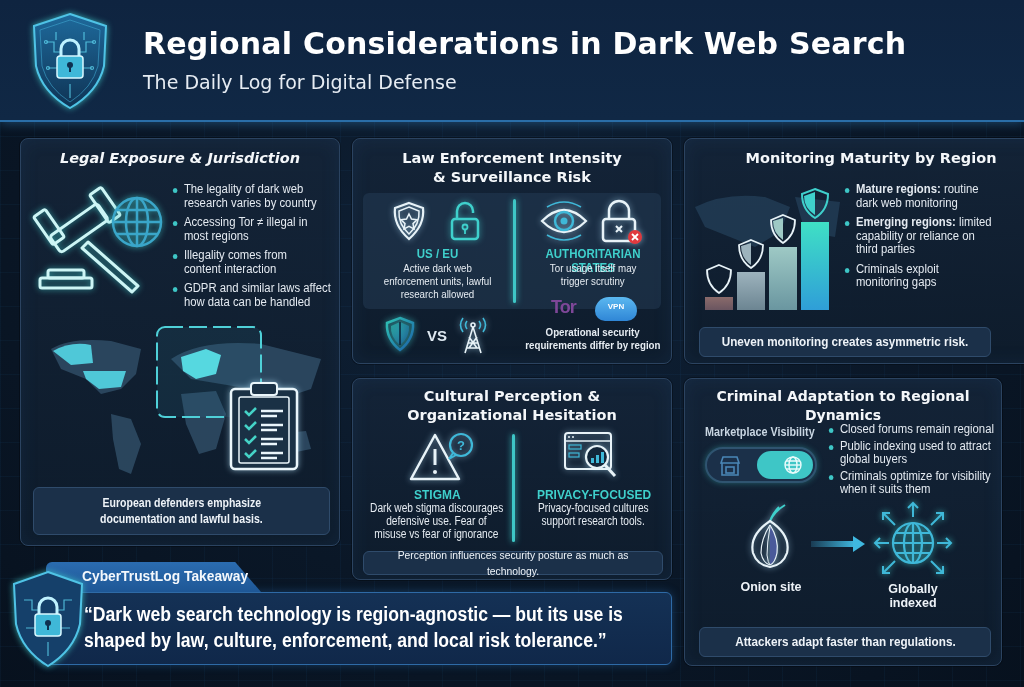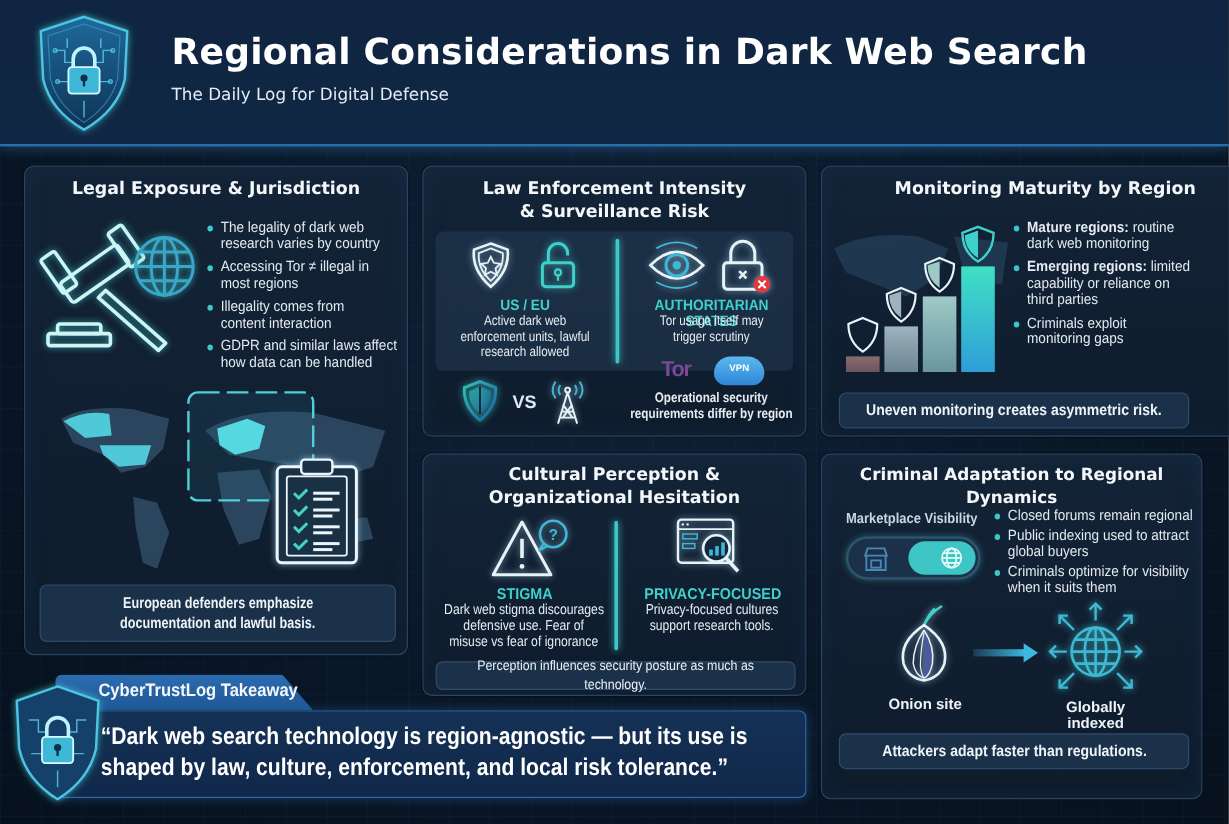--- a/index.html
+++ b/index.html
@@ -27,21 +27,21 @@
   }
   .header-shield { position: absolute; left: 30px; top: 12px; width: 80px; height: 98px; }
   .header-title {
     position: absolute; left: 143px; top: 26px;
     font-family: "DejaVu Sans", sans-serif; font-weight: bold;
     font-size: 30px; color: #ffffff; letter-spacing: 0.2px;
   }
   .header-subtitle {
     position: absolute; left: 143px; top: 71px;
     font-family: "DejaVu Sans", sans-serif;
-    font-size: 14px; color: #e6ecf3;
+    font-size: 19px; color: #e6ecf3;
   }
   
   .card {
     position: absolute;
     background: linear-gradient(180deg, rgba(20,36,56,0.92) 0%, rgba(14,28,44,0.94) 100%);
     border: 1px solid #2b4360;
     border-radius: 8px;
     box-shadow: 0 0 0 1px rgba(0,0,0,0.3), inset 0 0 18px rgba(40,90,140,0.15);
   }
   .card-title {
@@ -133,21 +133,21 @@
     <path d="M31 44 v-7 a9 9 0 0 1 18 0 v7" fill="none" stroke="#bff2ff" stroke-width="3"></path>
     <rect x="27" y="44" width="26" height="22" rx="3" fill="#3fb8d8" stroke="#d8f8ff" stroke-width="1.5"></rect>
     <circle cx="40" cy="53" r="3" fill="#0e3150"></circle>
       <rect x="39" y="54" width="2" height="6" fill="#0e3150"></rect>
   </svg>
   <div class="header-title">Regional Considerations in Dark Web Search</div>
   <div class="header-subtitle">The Daily Log for Digital Defense</div>
 </div>
 
 <div class="card" style="left:20px; top:138px; width:320px; height:408px;">
-  <div class="card-title" style="top:10px;">Legal Exposure &amp; Jurisdiction</div>
+  <div class="card-title" style="top:10px;font-style:italic;">Legal Exposure &amp; Jurisdiction</div>
 
   <svg class="glow-teal" style="position:absolute; left:15px; top:55px;" width="120" height="105" viewBox="0 0 120 105">
     <g fill="none" stroke="#cdf5f5" stroke-width="3" stroke-linejoin="round">
       <rect x="14" y="24" width="58" height="20" rx="3" transform="rotate(-35 43 34)"></rect>
       <rect x="6" y="16" width="14" height="34" rx="2" transform="rotate(-35 13 33)"></rect>
       <rect x="62" y="-6" width="14" height="34" rx="2" transform="rotate(-35 69 11)"></rect>
       <path d="M52 48 L102 92 L96 98 L46 54 Z"></path>
       <rect x="4" y="84" width="52" height="10" rx="2"></rect>
       <rect x="12" y="76" width="36" height="8" rx="2"></rect>
     </g>
@@ -430,21 +430,21 @@
       <path d="M22 24 L10 12 M10 19 L10 12 L17 12"></path>
         <path d="M58 24 L70 12 M63 12 L70 12 L70 19"></path>
       <path d="M22 60 L10 72 M10 65 L10 72 L17 72"></path>
         <path d="M58 60 L70 72 M70 65 L70 72 L63 72"></path>
     </g>
   </svg>
   <div style="position:absolute; left:40px; width:92px; text-align:center; top:201px; font-size:12.5px; font-weight:bold; color:#eef3f8;">Onion site</div>
   <div style="position:absolute; left:188px; width:80px; text-align:center; top:203px; font-size:12.5px; font-weight:bold; color:#eef3f8; line-height:14px;">
     <span>Globally</span><br><span>indexed</span>
   </div>
-  <div class="callout" style="left:14px; top:232px; width:292px; height:30px;">
+  <div class="callout" style="left:14px; top:248px; width:292px; height:30px;">
     <span>Attackers adapt faster than regulations.</span>
   </div>
 </div>
 
 <div class="takeaway-box"></div>
 <div class="takeaway-tab"></div>
 <div class="takeaway-tab-label">CyberTrustLog Takeaway</div>
 <svg class="takeaway-shield glow-teal" viewBox="0 0 76 98">
   <path d="M38 2 L72 14 L70 54 Q64 80 38 96 Q12 80 6 54 L4 14 Z" fill="#15406a" stroke="#4fc3e6" stroke-width="2"></path>
   <g stroke="#5cd3ee" stroke-width="1.2" fill="none" opacity="0.8">

